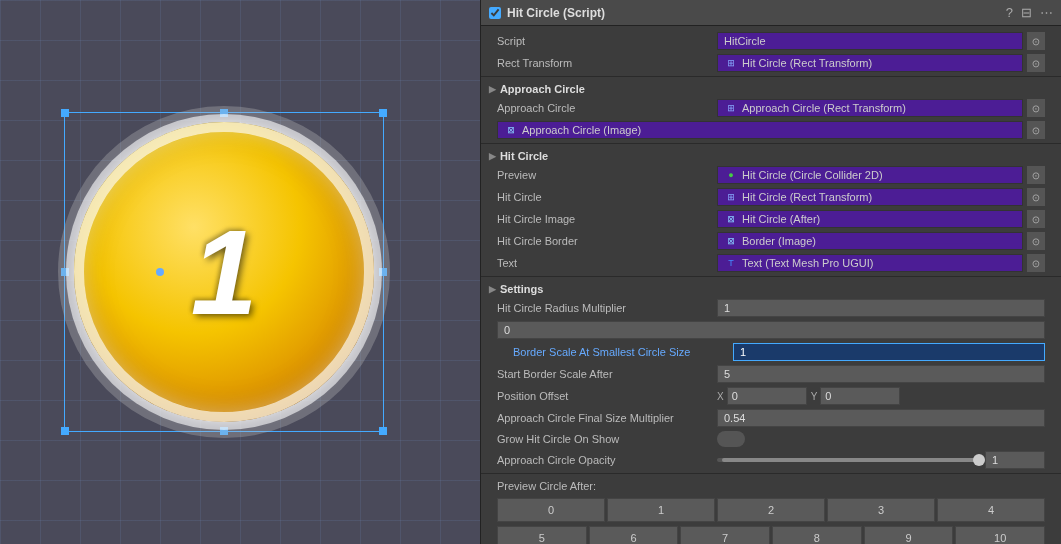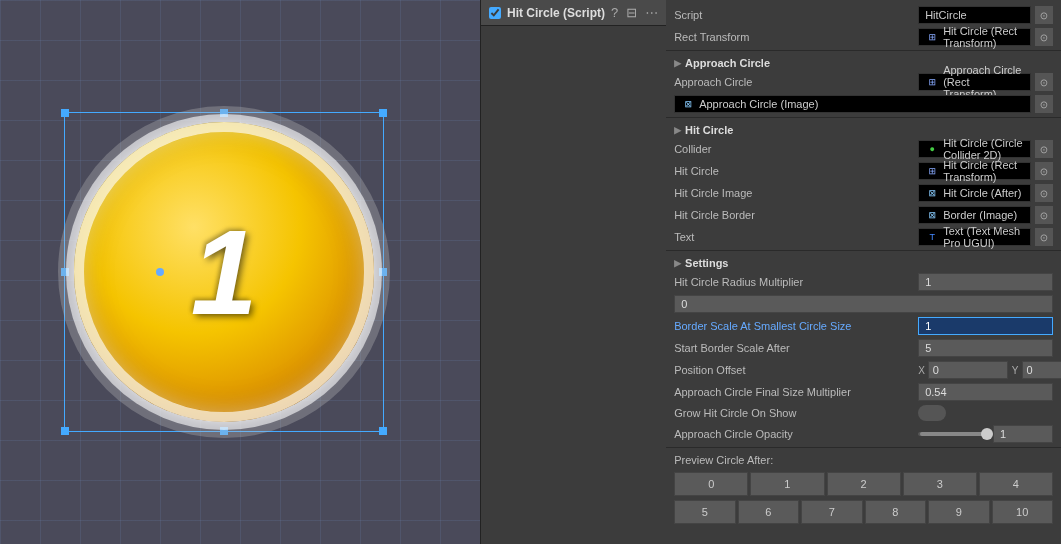--- a/index.html
+++ b/index.html
@@ -126,21 +126,21 @@
       z-index: 10;
       margin-left: -80px;
     }
 
     
     .inspector {
       width: 581px;
       height: 544px;
       background: #3c3c3c;
       display: flex;
-      flex-direction: row;
+      flex-direction: column;
       overflow: hidden;
       border-left: 1px solid #222;
     }
 
     
     .inspector-header {
       background: #4a4a4a;
       padding: 4px 8px;
       display: flex;
       align-items: center;
@@ -188,34 +188,34 @@
       background: #2a2a2a;
     }
     .inspector-body::-webkit-scrollbar-thumb {
       background: #666;
     }
 
     
     .prop-row {
       display: flex;
       align-items: center;
-      padding: 2px 8px;
+      padding: 2px 16px;
       min-height: 20px;
-      gap: 24px;
     }
 
     .prop-label {
       color: #bbb;
       width: 220px;
       flex-shrink: 0;
       font-size: 11px;
     }
 
     .prop-label.highlighted {
       color: #6af;
+      margin-left: 16px;
     }
 
     .prop-value {
       flex: 1;
       color: #ccc;
       font-size: 11px;
       display: flex;
       align-items: center;
       gap: 4px;
     }
@@ -236,21 +236,21 @@
       flex: 1;
     }
 
     .prop-value-box.highlighted {
       background: #1a3a6a;
       border-color: #4af;
       color: #fff;
     }
 
     .ref-value {
-      background: #000000;
+      background: #4c1d95;
       border: 1px solid #333;
       padding: 2px 6px;
       color: #ccc;
       font-size: 11px;
       flex: 1;
       height: 18px;
       display: flex;
       align-items: center;
       gap: 4px;
     }
@@ -487,21 +487,21 @@
     </div>
 
     <div class="divider"></div>
 
     <div class="section-header">
       <span class="toggle-arrow">▶</span>
       <span>Hit Circle</span>
     </div>
 
     <div class="prop-row">
-      <span class="prop-label">Collider</span>
+      <span class="prop-label">Preview</span>
       <div class="prop-value">
         <div class="ref-value">
           <span class="ref-icon circle">●</span>
           <span>Hit Circle (Circle Collider 2D)</span>
         </div>
         <button class="row-end-btn">⊙</button>
       </div>
     </div>
 
     <div class="prop-row">

